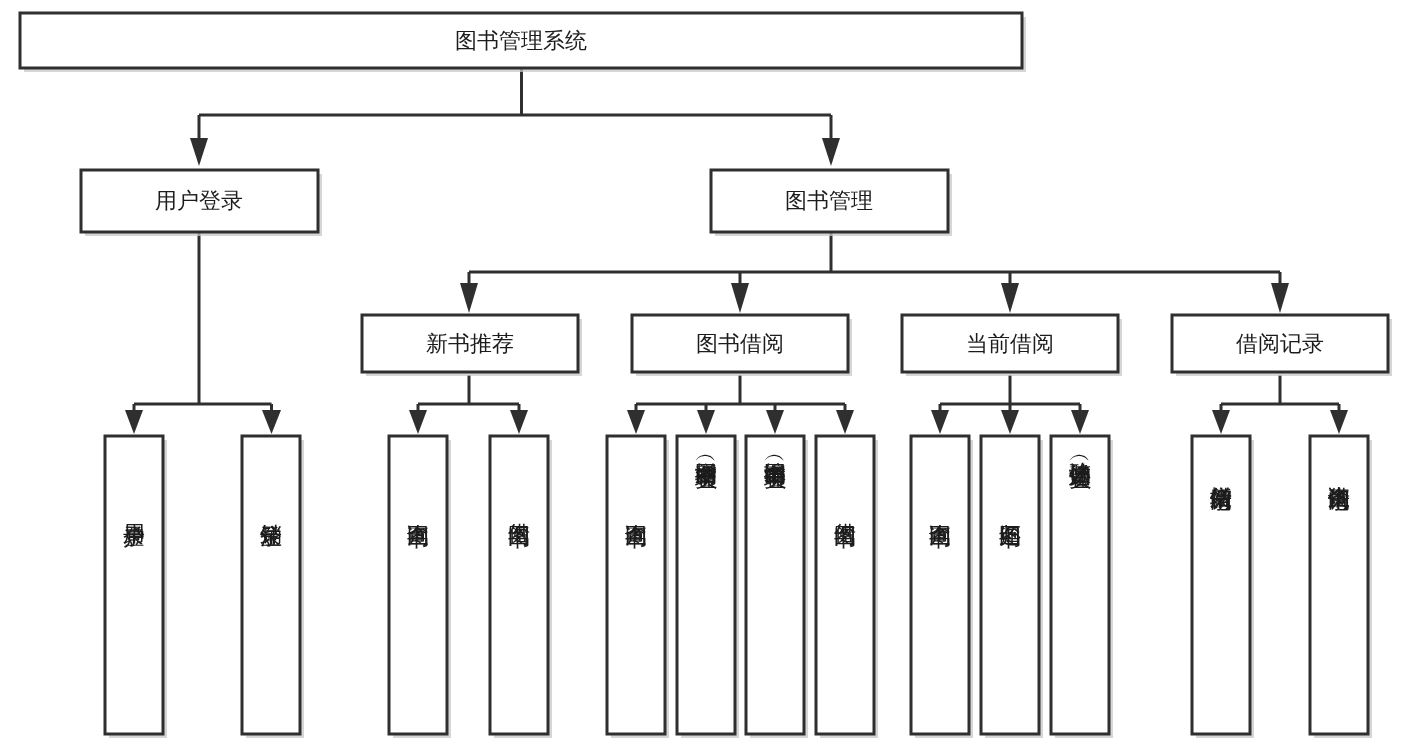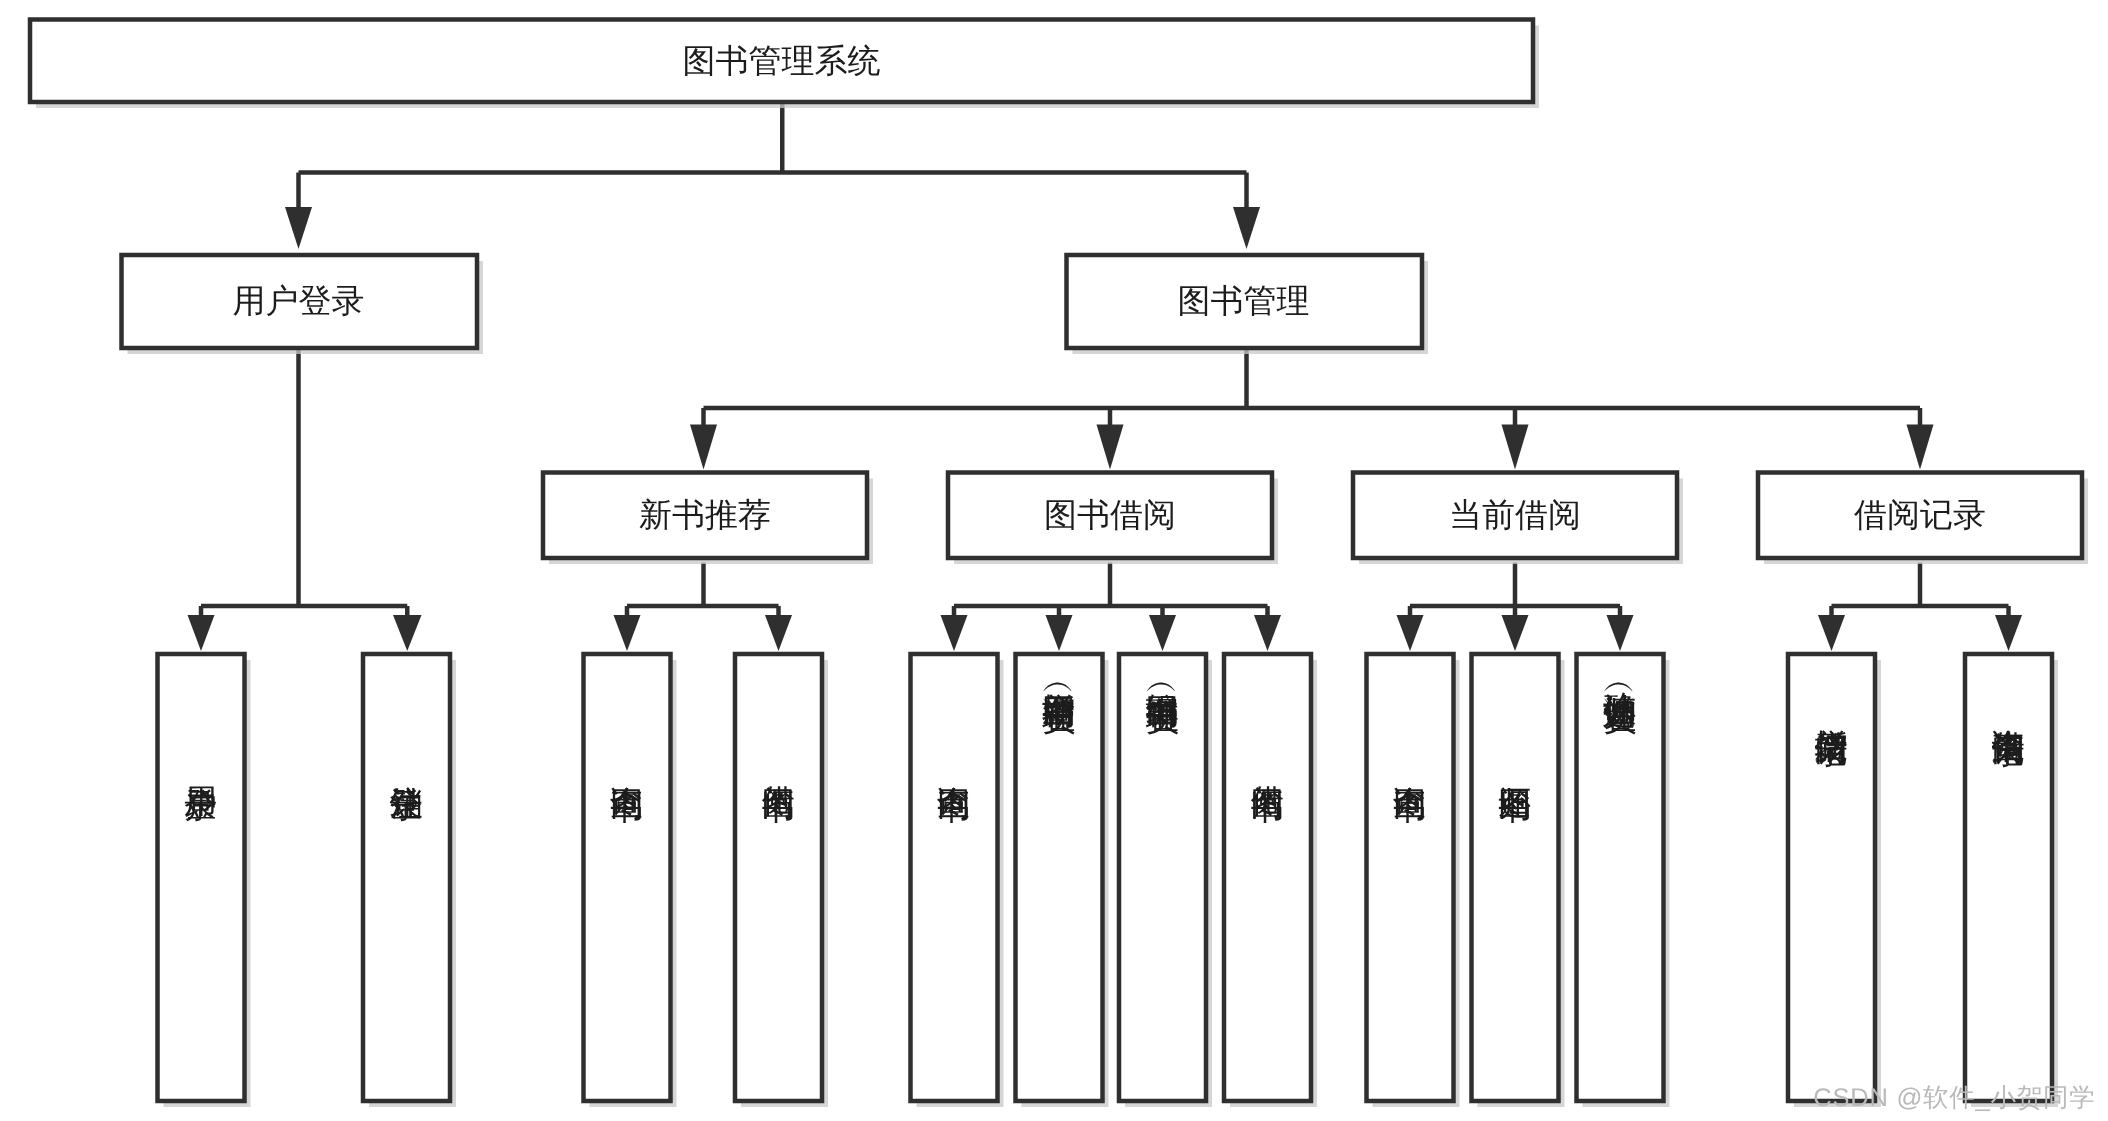--- a/index.html
+++ b/index.html
@@ -249,14 +249,13 @@
     <span class="vert-label" style="margin-top:8px;">确认归还（管理员）</span>
   </div>
 
   <div class="vert-label-wrap" style="left:1192px; top:436px; width:58px; height:298px;">
     <span class="vert-label" style="margin-top:32px;">新增借阅记录</span>
   </div>
   <div class="vert-label-wrap" style="left:1310px; top:436px; width:58px; height:298px;">
     <span class="vert-label" style="margin-top:32px;">查询借阅记录</span>
   </div>
 
-  <div class="watermark">CSDN @软件_小贺同学</div>
 </div>
 
 </body></html>

